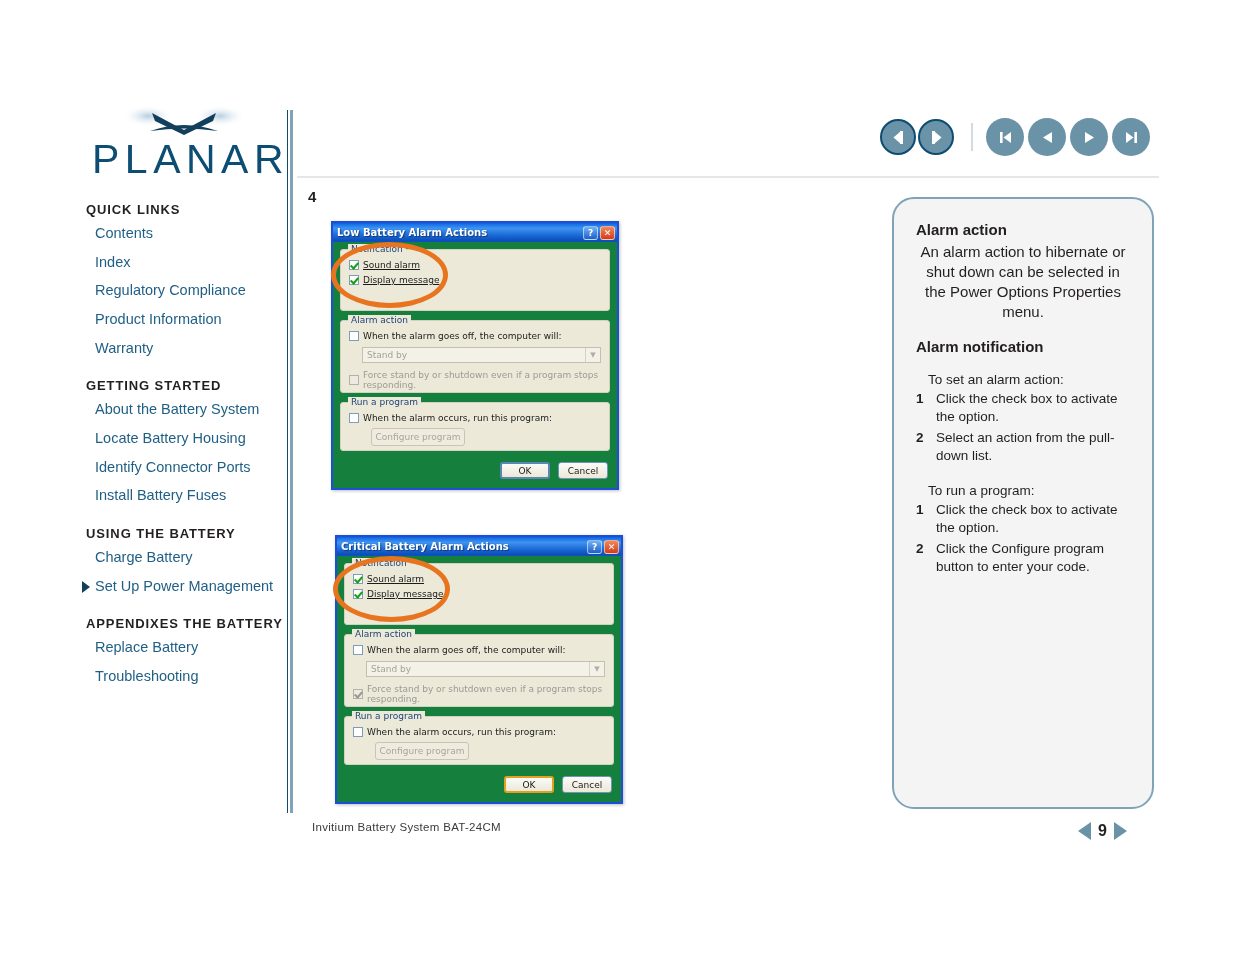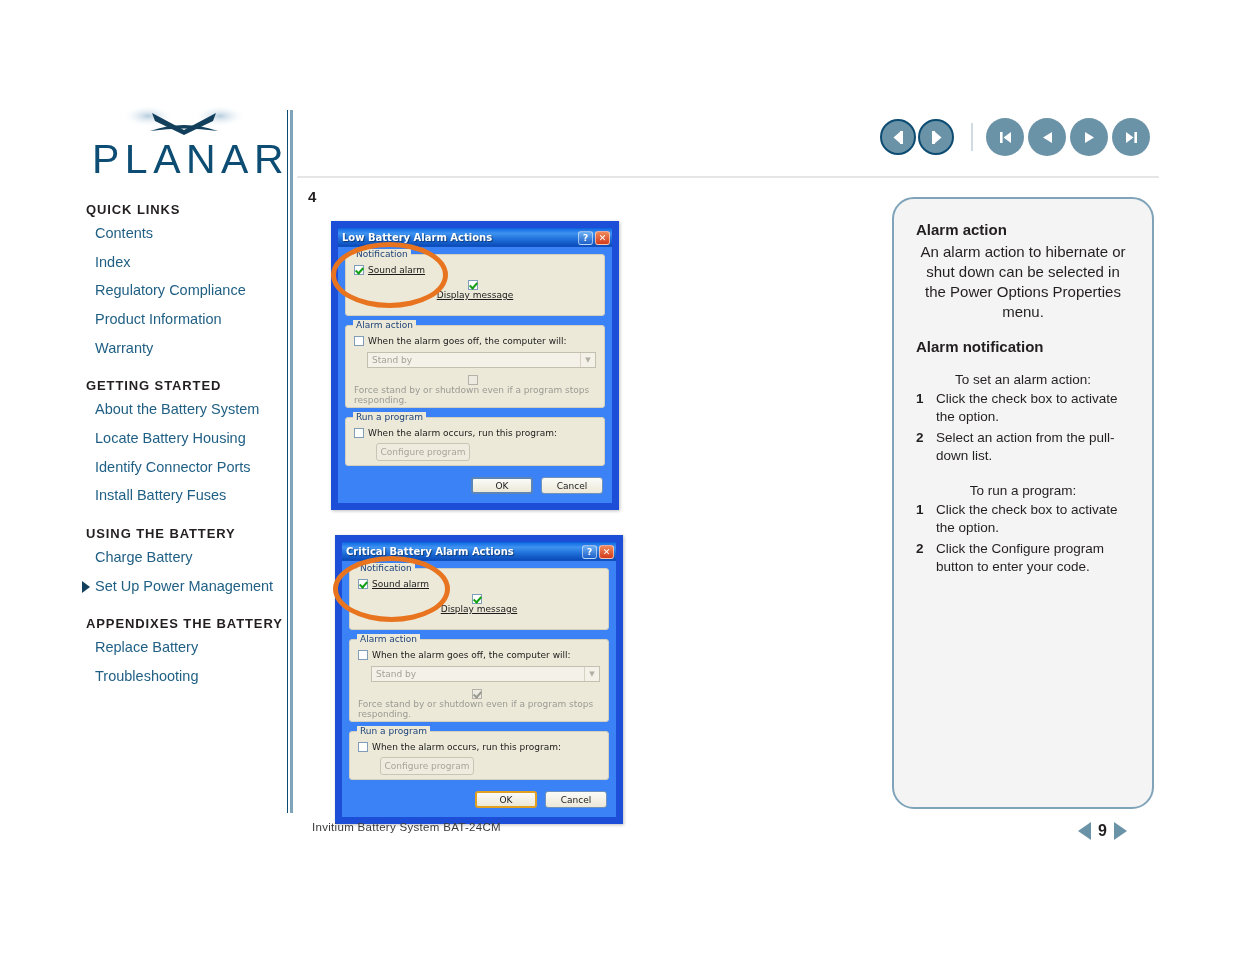--- a/index.html
+++ b/index.html
@@ -170,23 +170,23 @@
     width: 17px;
     flex: none;
     font-size: 15px;
   }
   .step-text { font-size: 15px; }
 
   
   .xp-dialog {
     position: absolute;
     width: 288px;
-    border: 7px solid #1d4ed8;
-    box-sizing: border-box;
-    background: #3b82f6;
+    border: 2px solid #1d4ed8;
+    box-sizing: border-box;
+    background: #15803d;
     font-family: "DejaVu Sans", sans-serif;
     box-shadow: 1px 1px 3px rgba(0,0,0,0.25);
   }
   .xp-titlebar {
     height: 19px;
     background: linear-gradient(to bottom, #0b5fd6 0%, #1a73e8 8%, #3f93f0 28%, #1e6fd9 60%, #0c4ebb 92%, #1151c4 100%);
     display: flex;
     align-items: center;
     padding: 0 2px 0 4px;
     box-sizing: border-box;
@@ -236,21 +236,21 @@
     font-size: 9px;
     color: #20457a;
   }
   .xp-check-row {
     display: flex;
     align-items: center;
     font-size: 9px;
     color: #1b1b1b;
     margin-bottom: 5px;
   }
-  .xp-check-row:last-child { margin-bottom: 0; flex-direction: column; }
+  .xp-check-row:last-child { margin-bottom: 0; }
   .xp-check-row.disabled { color: #9b9b94; }
   .xp-checkbox {
     width: 10px; height: 10px;
     border: 1px solid #7f9db9;
     background: #ffffff;
     margin-right: 4px;
     flex: none;
     position: relative;
     box-sizing: border-box;
     cursor: pointer;
@@ -301,21 +301,21 @@
     justify-content: center;
     cursor: pointer;
   }
   .xp-footer {
     display: flex;
     justify-content: flex-end;
     gap: 8px;
     padding: 2px 2px 3px 0;
   }
   .xp-footer-btn {
-    width: 62px; height: 17px;
+    width: 50px; height: 17px;
     border: 1px solid #7193b9;
     border-radius: 3px;
     background: linear-gradient(to bottom,#fbfbf7,#ece8d8);
     font-size: 9px;
     color: #1b1b1b;
     display: flex;
     align-items: center;
     justify-content: center;
     cursor: pointer;
     box-sizing: border-box;
@@ -354,22 +354,21 @@
   .info-p {
     font-size: 15px;
     line-height: 1.33;
     color: #231f20;
     margin: 0 0 2px 0;
     text-align: center;
   }
   .info-lead {
     font-size: 13.5px;
     color: #231f20;
-    margin: 17px 0 3px 0;
-    text-align: center;
+    margin: 17px 0 3px 12px;
   }
   .info-ol { margin: 0; padding: 0; }
   .info-li {
     display: flex;
     font-size: 13.5px;
     line-height: 1.35;
     margin-bottom: 3px;
   }
   .info-li-num {
     font-weight: 700;

